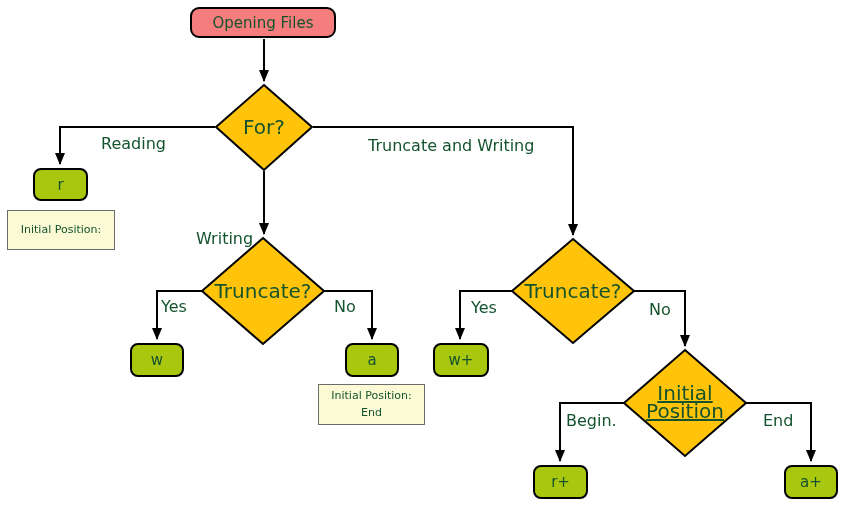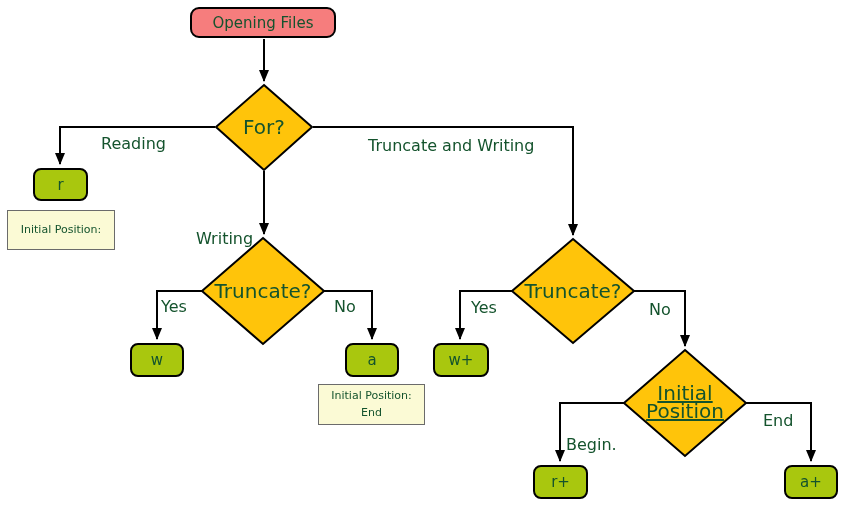--- a/index.html
+++ b/index.html
@@ -104,21 +104,21 @@
   <div class="elabel" style="left:368px;top:136px;">Truncate and Writing</div>
 
   <div class="elabel" style="left:161px;top:297px;">Yes</div>
 
   <div class="elabel" style="left:334px;top:297px;">No</div>
 
   <div class="elabel" style="left:471px;top:298px;">Yes</div>
 
   <div class="elabel" style="left:649px;top:300px;">No</div>
 
-  <div class="elabel" style="left:566px;top:435px;">Begin.</div>
+  <div class="elabel" style="left:566px;top:411px;">Begin.</div>
 
   <div class="elabel" style="left:763px;top:411px;">End</div>
 
   <div class="note" style="left:7px;top:210px;width:108px;height:40px;">
     <span>Initial Position:</span>
   </div>
 
   <div class="note" style="left:318px;top:384px;width:107px;height:41px;">
     <span>Initial Position:</span>
     <span>End</span>

